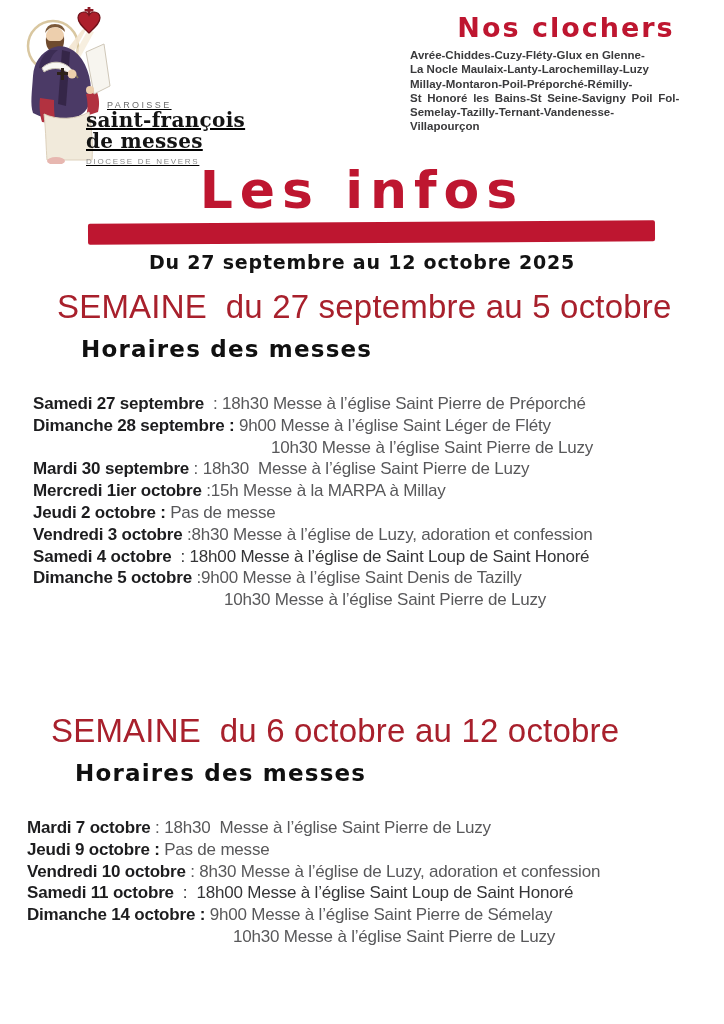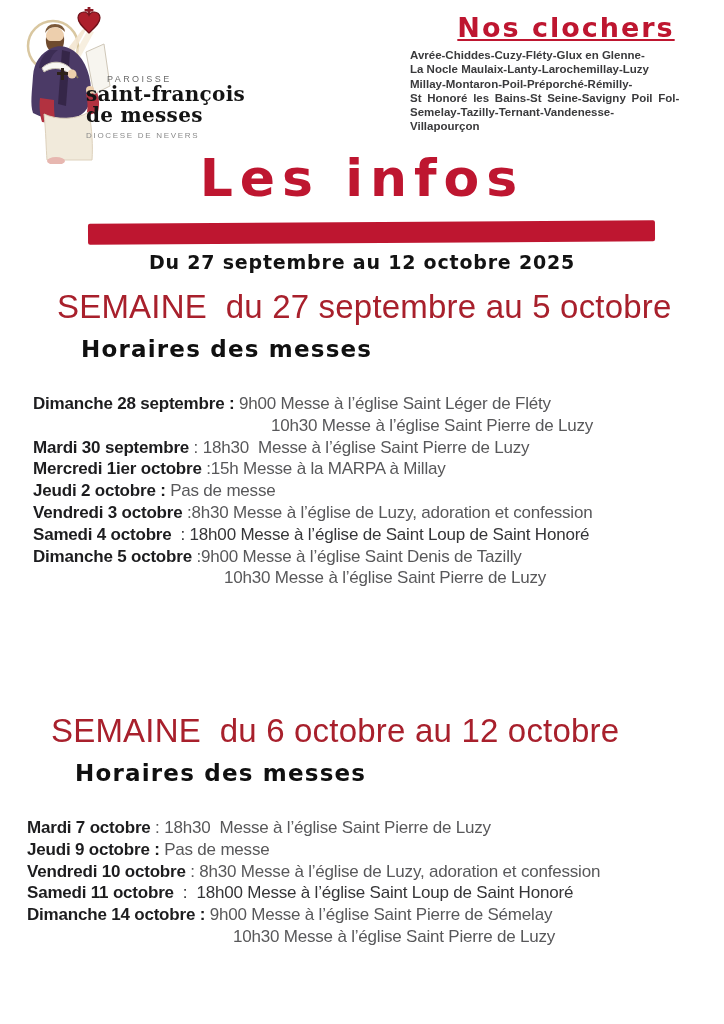--- a/index.html
+++ b/index.html
@@ -7,35 +7,35 @@
     --heading-red:#A8202C;
     --text-dark:#1d1d1f;
     --text-gray:#58585a;
   }
   html,body{margin:0;padding:0;background:#ffffff;}
   .page{position:relative;width:724px;height:1024px;background:#fff;overflow:hidden;
         font-family:"Liberation Sans",sans-serif;}
 
   
   .logo-illustration{position:absolute;left:14px;top:6px;width:130px;height:158px;}
-  .logo-text{position:absolute;left:86px;top:74px;}
+  .logo-text{position:absolute;left:86px;top:100px;text-decoration:underline;}
   .paroisse{margin-left:21px;font-size:9px;letter-spacing:2.4px;color:#6b6b6b;}
   .logo-name{font-family:"DejaVu Serif",serif;font-weight:bold;font-size:20px;line-height:21px;
              color:#141414;letter-spacing:.3px;}
   .diocese{margin-top:5px;font-size:8px;letter-spacing:1.7px;color:#8a8a8a;}
 
   
   .clochers{position:absolute;left:410px;top:12px;width:312px;}
   .clochers-title{font-family:"DejaVu Sans",sans-serif;font-weight:bold;font-size:27px;
-                  color:var(--accent);text-align:center;letter-spacing:2px;margin-bottom:5px;text-decoration:underline;}
+                  color:var(--accent);text-align:center;letter-spacing:2px;margin-bottom:5px;}
   .clochers-line{font-size:11.5px;font-weight:bold;color:#3a3a3c;line-height:14.3px;white-space:nowrap;}
   .clochers-line.stretch{word-spacing:2.5px;}
 
   
-  .masthead-title{position:absolute;top:148px;left:0;right:0;text-align:center;
+  .masthead-title{position:absolute;top:160px;left:0;right:0;text-align:center;
                   font-family:"DejaVu Sans",sans-serif;font-weight:bold;font-size:52px;
                   color:var(--accent);letter-spacing:7px;}
   .red-bar{position:absolute;left:88px;top:222px;width:567px;height:21px;background:var(--accent);
            transform:rotate(-.35deg);border-radius:2px;}
   .masthead-date{position:absolute;top:251px;left:0;right:0;text-align:center;
                  font-family:"DejaVu Sans",sans-serif;font-weight:bold;font-size:19px;
                  letter-spacing:.8px;color:#131313;}
 
   
   .section{position:absolute;left:0;right:0;}
@@ -119,20 +119,21 @@
   </div>
 
   <div class="masthead-title">Les infos</div>
   <div class="red-bar"></div>
   <div class="masthead-date">Du 27 septembre au 12 octobre 2025</div>
 
   <div class="section s1">
     <div class="section-heading">SEMAINE  du 27 septembre au 5 octobre</div>
     <div class="section-sub">Horaires des messes</div>
     <div class="rows">
+      <div class="row"><span class="day">Samedi 27 septembre</span><span class="rest">  : 18h30 Messe à l’église Saint Pierre de Préporché</span></div>
       <div class="row"><span class="day">Dimanche 28 septembre :</span><span class="rest"> 9h00 Messe à l’église Saint Léger de Fléty</span></div>
       <div class="row c1"><span class="rest">10h30 Messe à l’église Saint Pierre de Luzy</span></div>
       <div class="row"><span class="day">Mardi 30 septembre</span><span class="rest"> : 18h30  Messe à l’église Saint Pierre de Luzy</span></div>
       <div class="row"><span class="day">Mercredi 1ier octobre</span><span class="rest"> :15h Messe à la MARPA à Millay</span></div>
       <div class="row"><span class="day">Jeudi 2 octobre :</span><span class="rest"> Pas de messe</span></div>
       <div class="row"><span class="day">Vendredi 3 octobre</span><span class="rest"> :8h30 Messe à l’église de Luzy, adoration et confession</span></div>
       <div class="row"><span class="day">Samedi 4 octobre</span><span class="rest dark">  : 18h00 Messe à l’église de Saint Loup de Saint Honoré</span></div>
       <div class="row"><span class="day">Dimanche 5 octobre</span><span class="rest"> :9h00 Messe à l’église Saint Denis de Tazilly</span></div>
       <div class="row c2"><span class="rest">10h30 Messe à l’église Saint Pierre de Luzy</span></div>
     </div>

